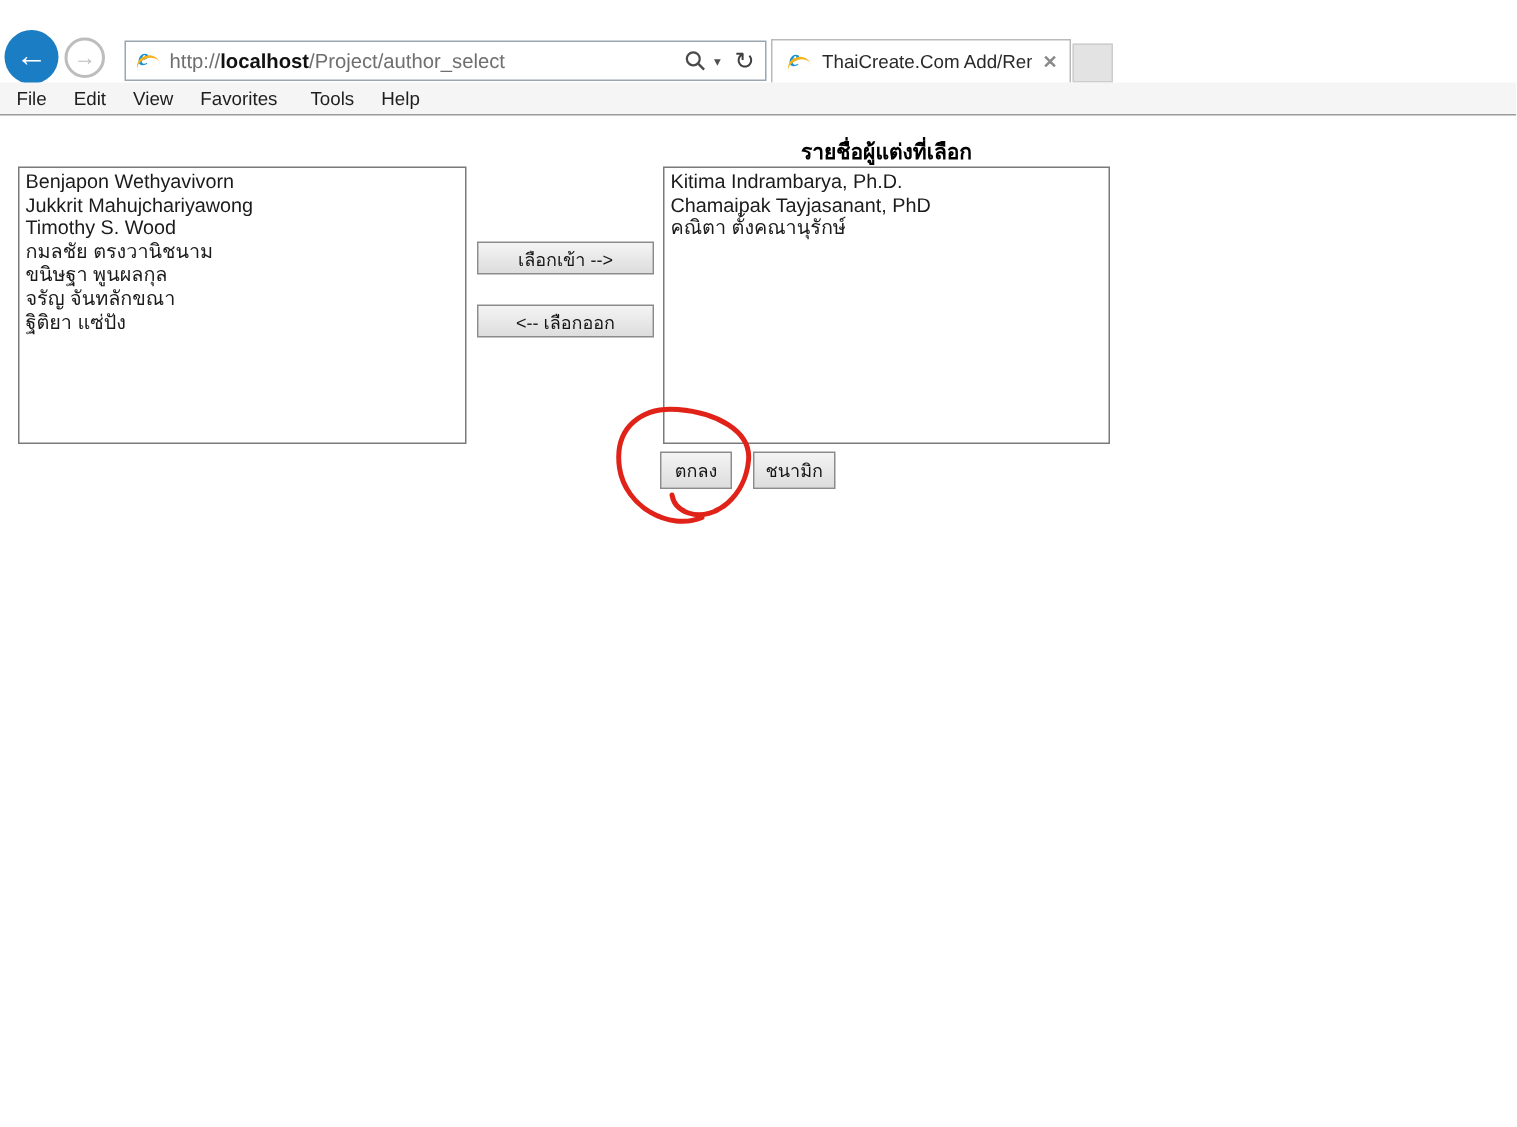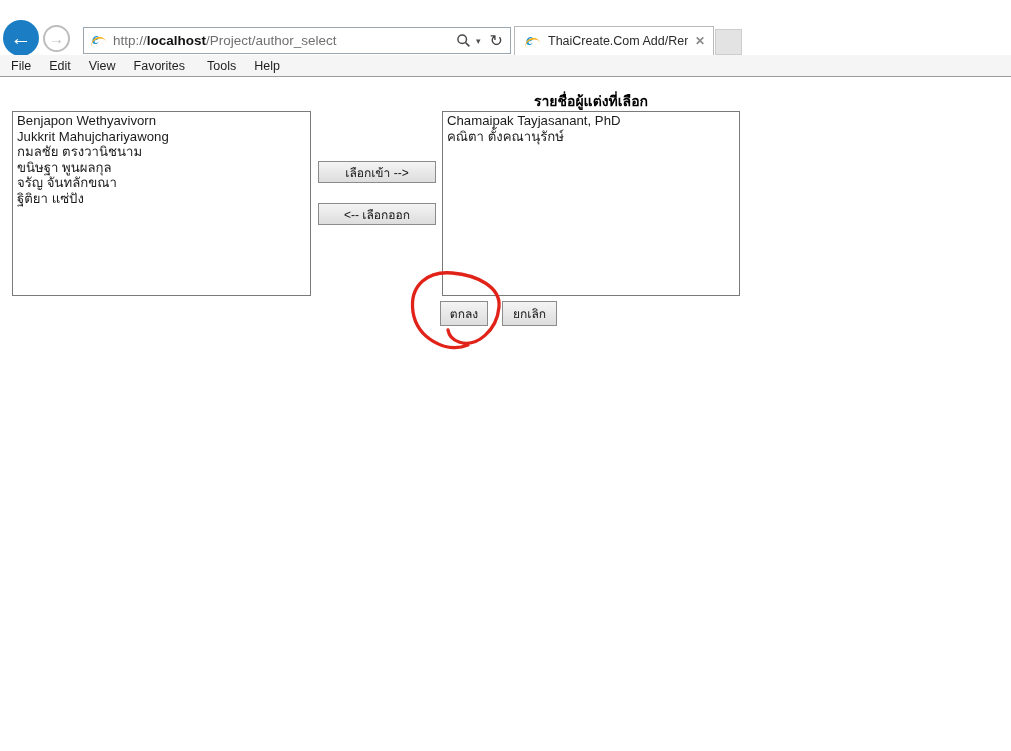--- a/index.html
+++ b/index.html
@@ -113,36 +113,38 @@
     <span class="menu-item wide">Favorites</span>
     <span class="menu-item">Tools</span>
     <span class="menu-item">Help</span>
   </div>
 
   <div id="heading-right" class="list-heading">รายชื่อผู้แต่งที่เลือก</div>
 
   <div id="listbox-left" class="listbox">
     <div class="list-item">Benjapon Wethyavivorn</div>
     <div class="list-item">Jukkrit Mahujchariyawong</div>
+    <div class="list-item">Timothy S. Wood</div>
     <div class="list-item">กมลชัย ตรงวานิชนาม</div>
     <div class="list-item">ขนิษฐา พูนผลกุล</div>
     <div class="list-item">จรัญ จันทลักขณา</div>
     <div class="list-item">ฐิติยา แซ่ปัง</div>
   </div>
 
   <div id="listbox-right" class="listbox">
+    <div class="list-item">Kitima Indrambarya, Ph.D.</div>
     <div class="list-item">Chamaipak Tayjasanant, PhD</div>
     <div class="list-item">คณิตา ตั้งคณานุรักษ์</div>
   </div>
 
   <div id="btn-select-in" class="win-btn">เลือกเข้า --&gt;</div>
   <div id="btn-select-out" class="win-btn">&lt;-- เลือกออก</div>
 
   <div id="btn-ok" class="win-btn">ตกลง</div>
-  <div id="btn-cancel" class="win-btn">ยกเลิก</div>
+  <div id="btn-cancel" class="win-btn">ชนามิก</div>
 
   <svg id="annotation-svg" viewBox="0 0 1011 751">
     <path d="M 468 345
              C 446 354, 417 338, 413 312
              C 409 284, 429 271, 452 273
              C 477 275, 501 287, 499 307
              C 497 330, 477 348, 459 342
              C 453 340, 449 336, 448 330" fill="none" stroke-width="3.3" stroke-linecap="round" stroke="#e02219"></path>
   </svg>
 

